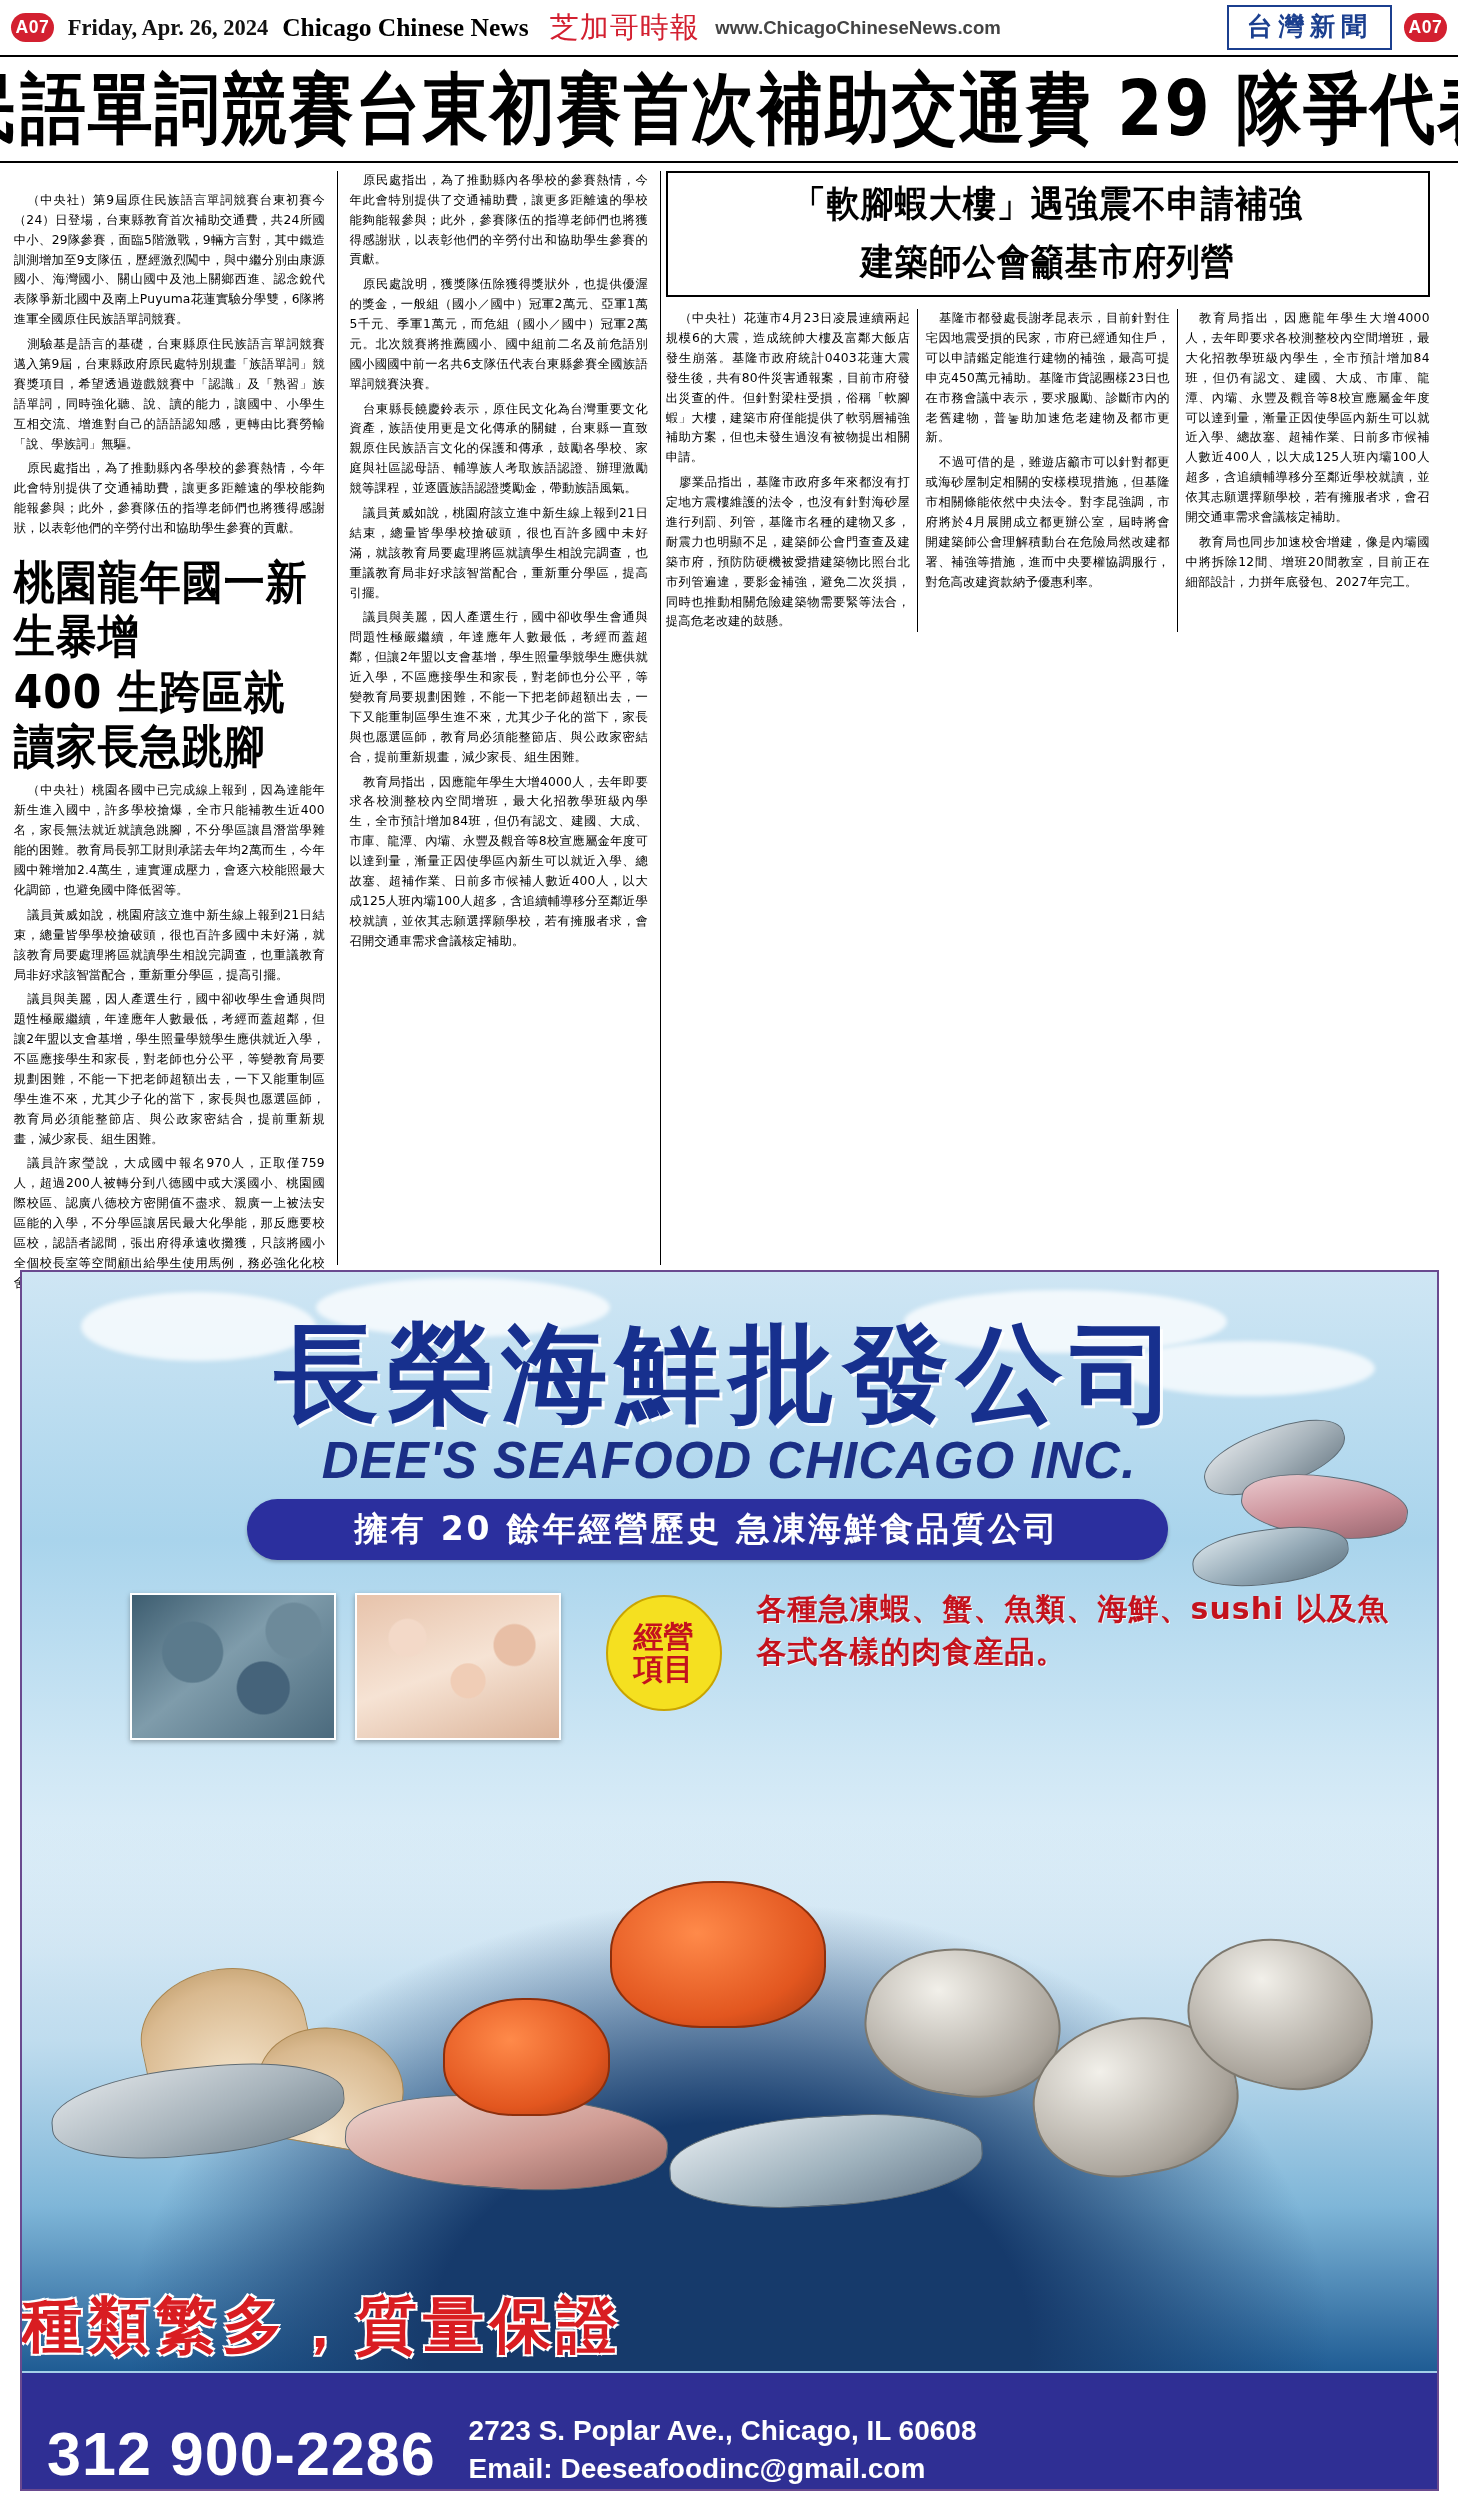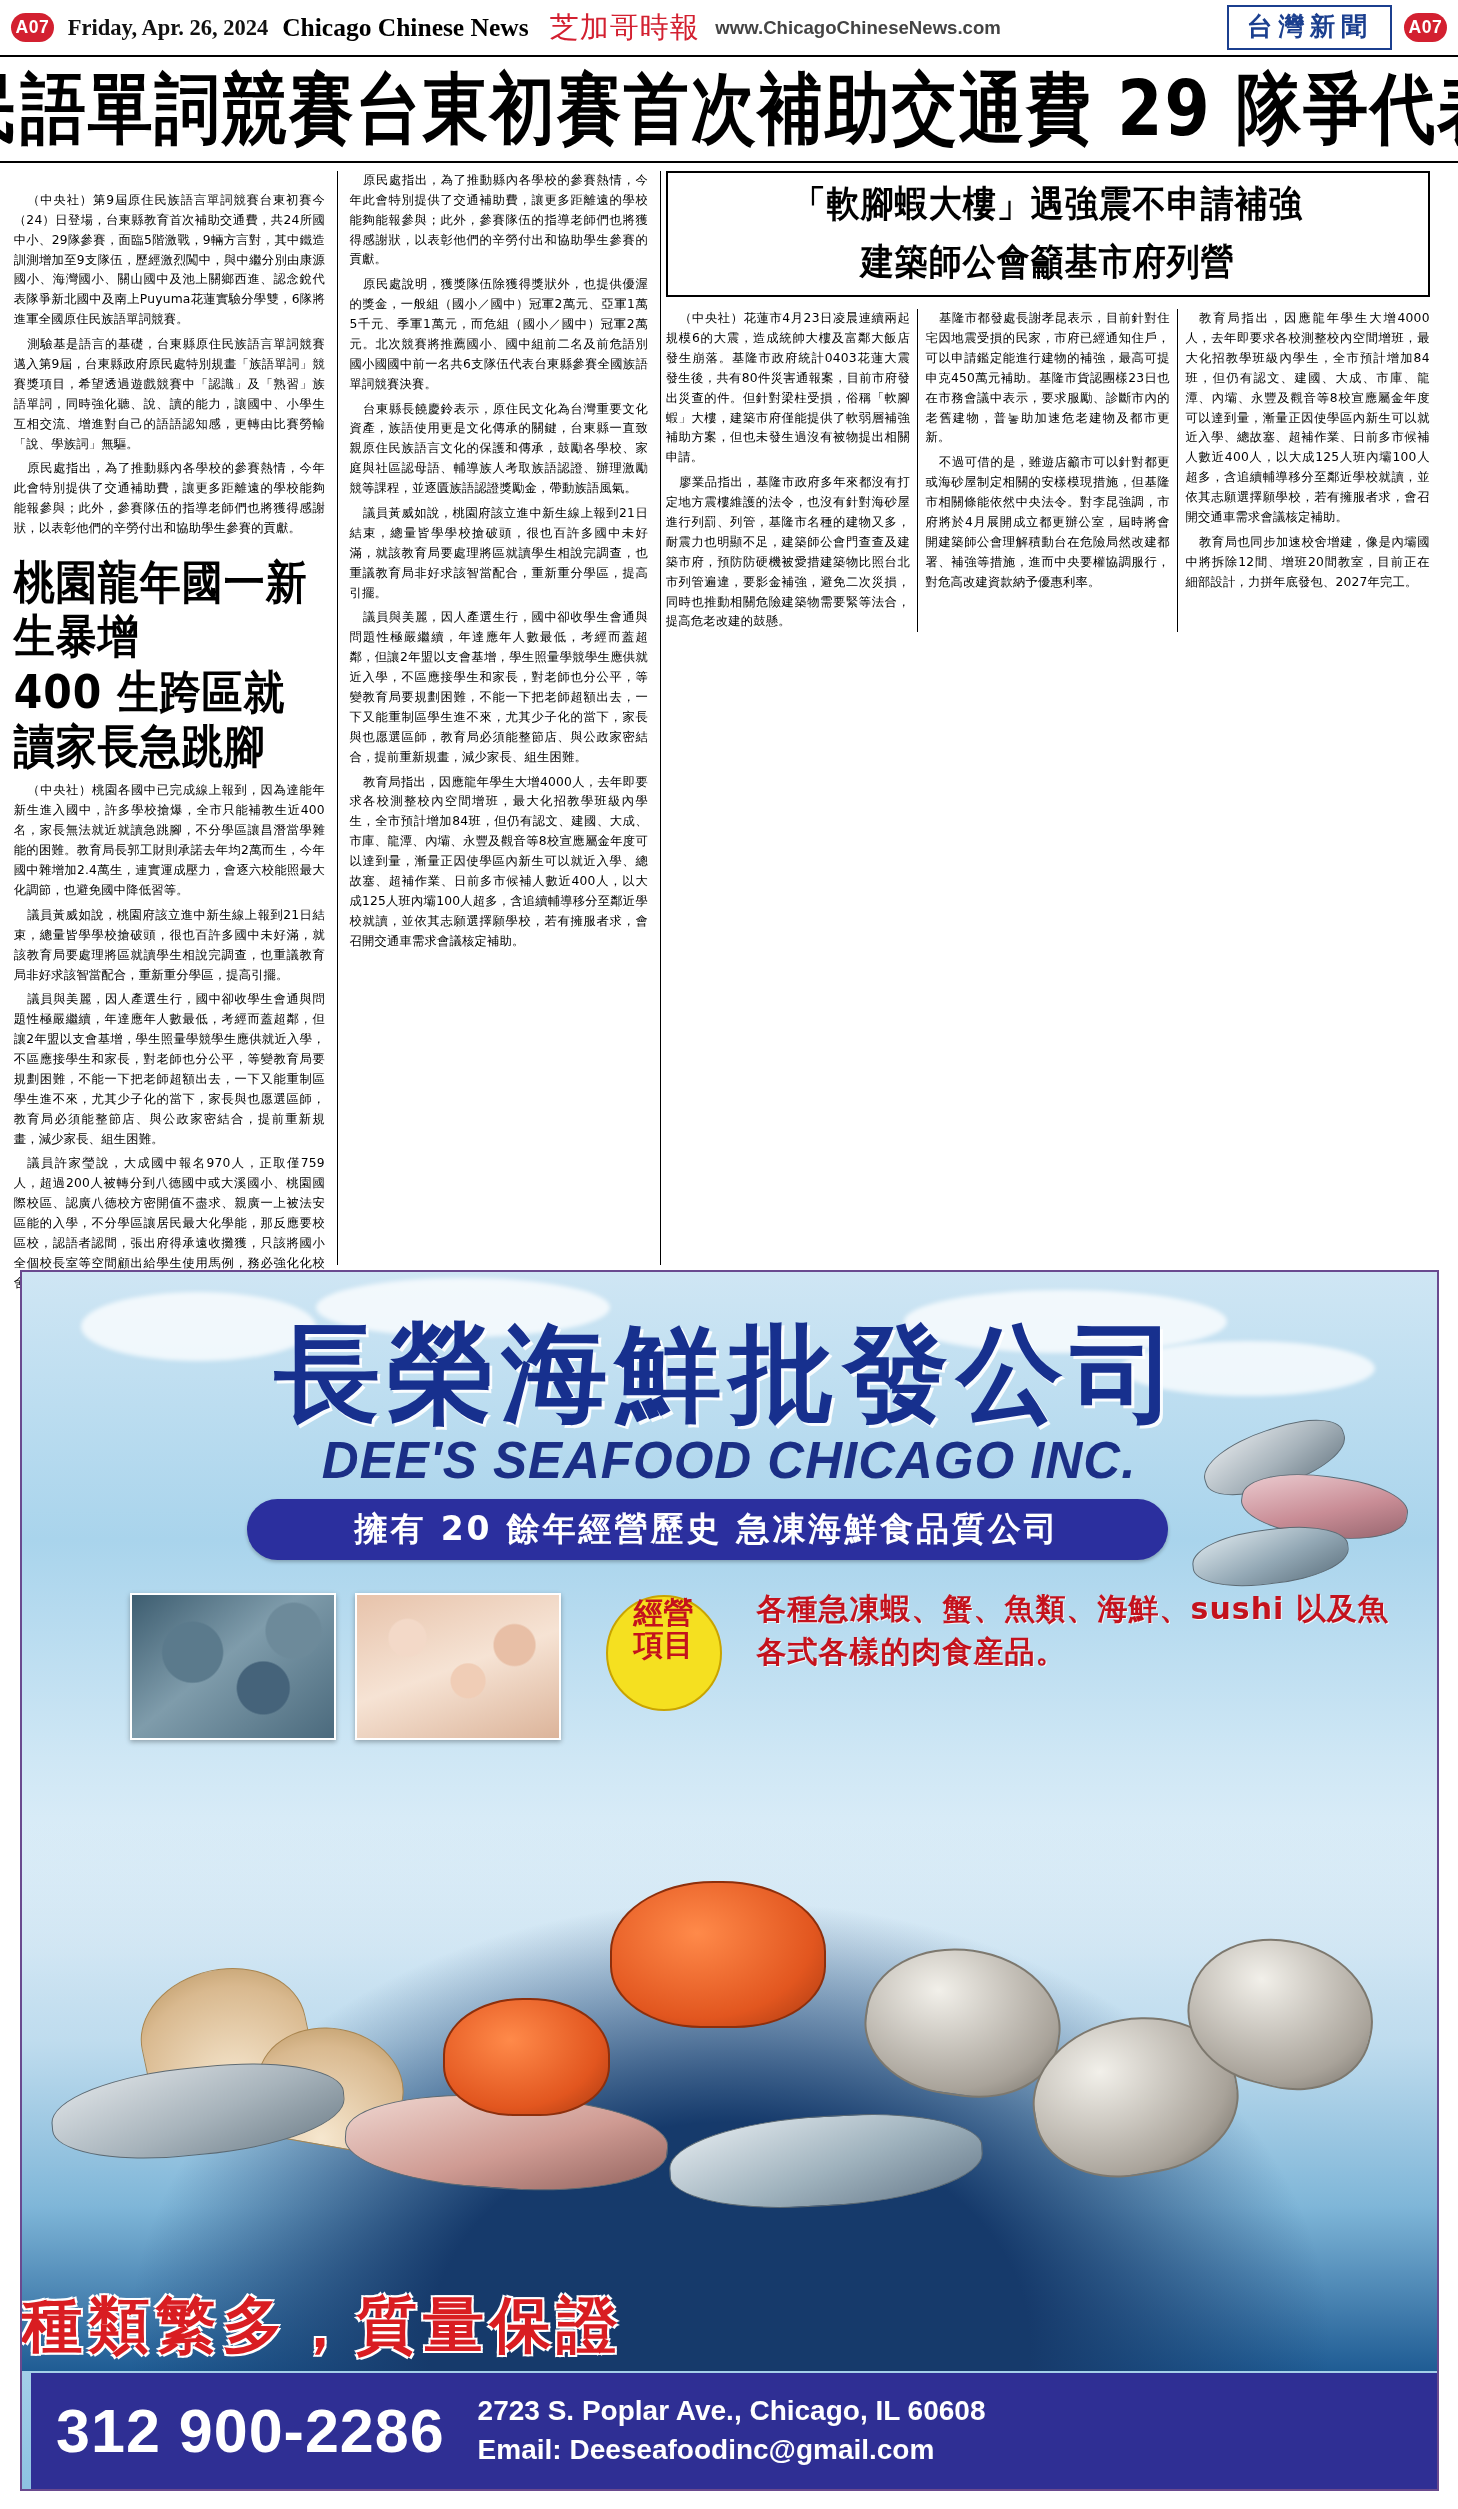--- a/index.html
+++ b/index.html
@@ -160,21 +160,21 @@
     left: 333px; top: 321px; width: 206px; height: 147px;
     background:
       radial-gradient(circle at 25% 30%, #f3d9c8 0 10%, transparent 11%),
       radial-gradient(circle at 55% 60%, #f0cdb6 0 12%, transparent 13%),
       radial-gradient(circle at 78% 35%, #e8bfa6 0 11%, transparent 12%),
       linear-gradient(160deg, #e7c3ab, #f6e3d4 50%, #dcb49a);
   }
   .ad-circle {
     position: absolute; left: 584px; top: 323px; width: 116px; height: 116px;
     background: #f5e020; border: 2.9px solid #c9a400; border-radius: 50%;
-    display: flex; flex-direction: column; align-items: center; 
+    display: flex; flex-direction: column; align-items: center; justify-content: center;
   }
   .ad-circle span {
     color: #c4121d; font-size: 30px; font-weight: bold; line-height: 1.08;
   }
   .ad-desc {
     position: absolute; left: 735px; top: 316px; width: 647px;
     color: #c4121d; font-size: 30px; font-weight: bold; line-height: 1.42;
     letter-spacing: 1px;
     text-shadow: 1px 1px 0 rgba(255,255,255,0.8);
   }
@@ -186,23 +186,23 @@
     background:
       radial-gradient(ellipse at 50% 95%, #163a6b 0 30%, transparent 60%),
       linear-gradient(180deg, rgba(255,255,255,0) 0%, #bfdcee 40%, #7fb6d8 70%, #1f5c94 100%);
   }
   .ad-slogan {
     position: absolute; left: 0; right: 0; bottom: 122px; text-align: left;
     font-size: 61px; font-weight: bold; color: #d91d22; letter-spacing: 5.9px;
     text-shadow: 2px 2px 0 #fff, -2px -2px 0 #fff, 2px -2px 0 #fff, -2px 2px 0 #fff;
   }
   .ad-footer {
-    position: absolute; left: 9px; bottom: 0; width: 1415px; height: 116px;
+    position: absolute; left: 0; bottom: 0; width: 1415px; height: 116px;
     background: #2f2f94;
-    display: flex; align-items: center; padding: 0 25.5px;
+    display: flex; align-items: flex-end; padding: 0 25.5px;
   }
   .ad-phone {
     color: #fff; font-size: 61px; font-weight: bold;
     font-family: "Liberation Sans", sans-serif; letter-spacing: 1px;
     white-space: nowrap;
   }
   .ad-contact {
     margin-left: 33px; color: #fff; font-family: "Liberation Sans", sans-serif;
   }
   .ad-contact div { font-size: 28px; font-weight: bold; line-height: 1.38; white-space: nowrap; }

